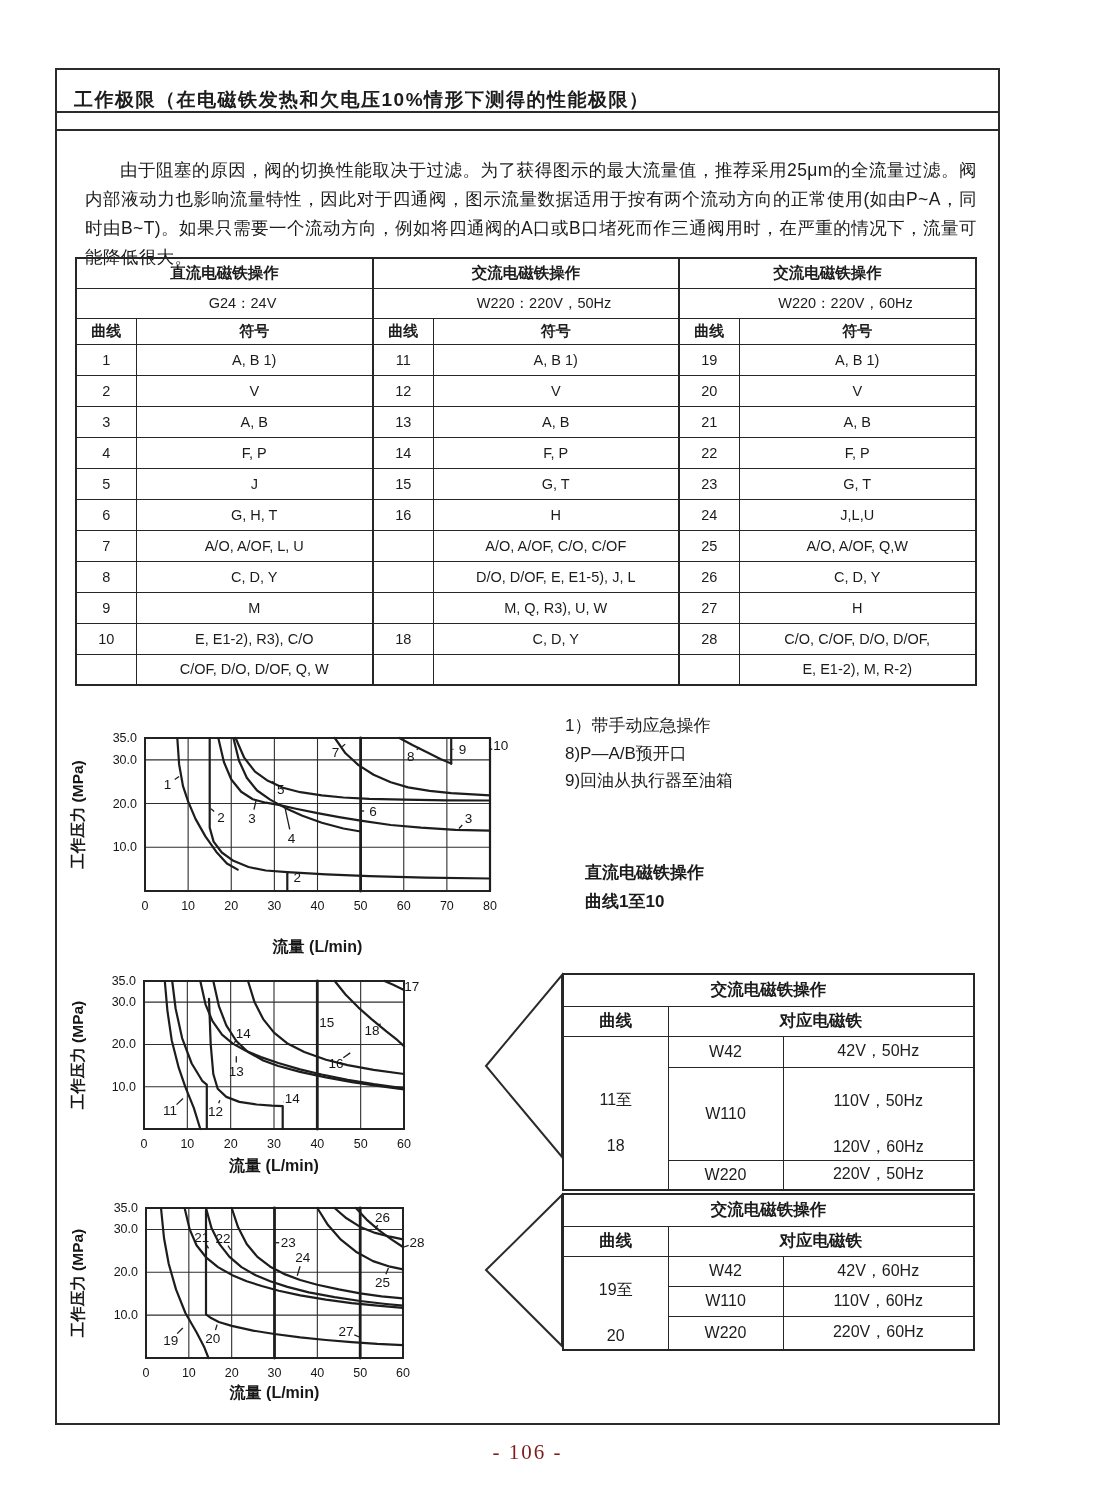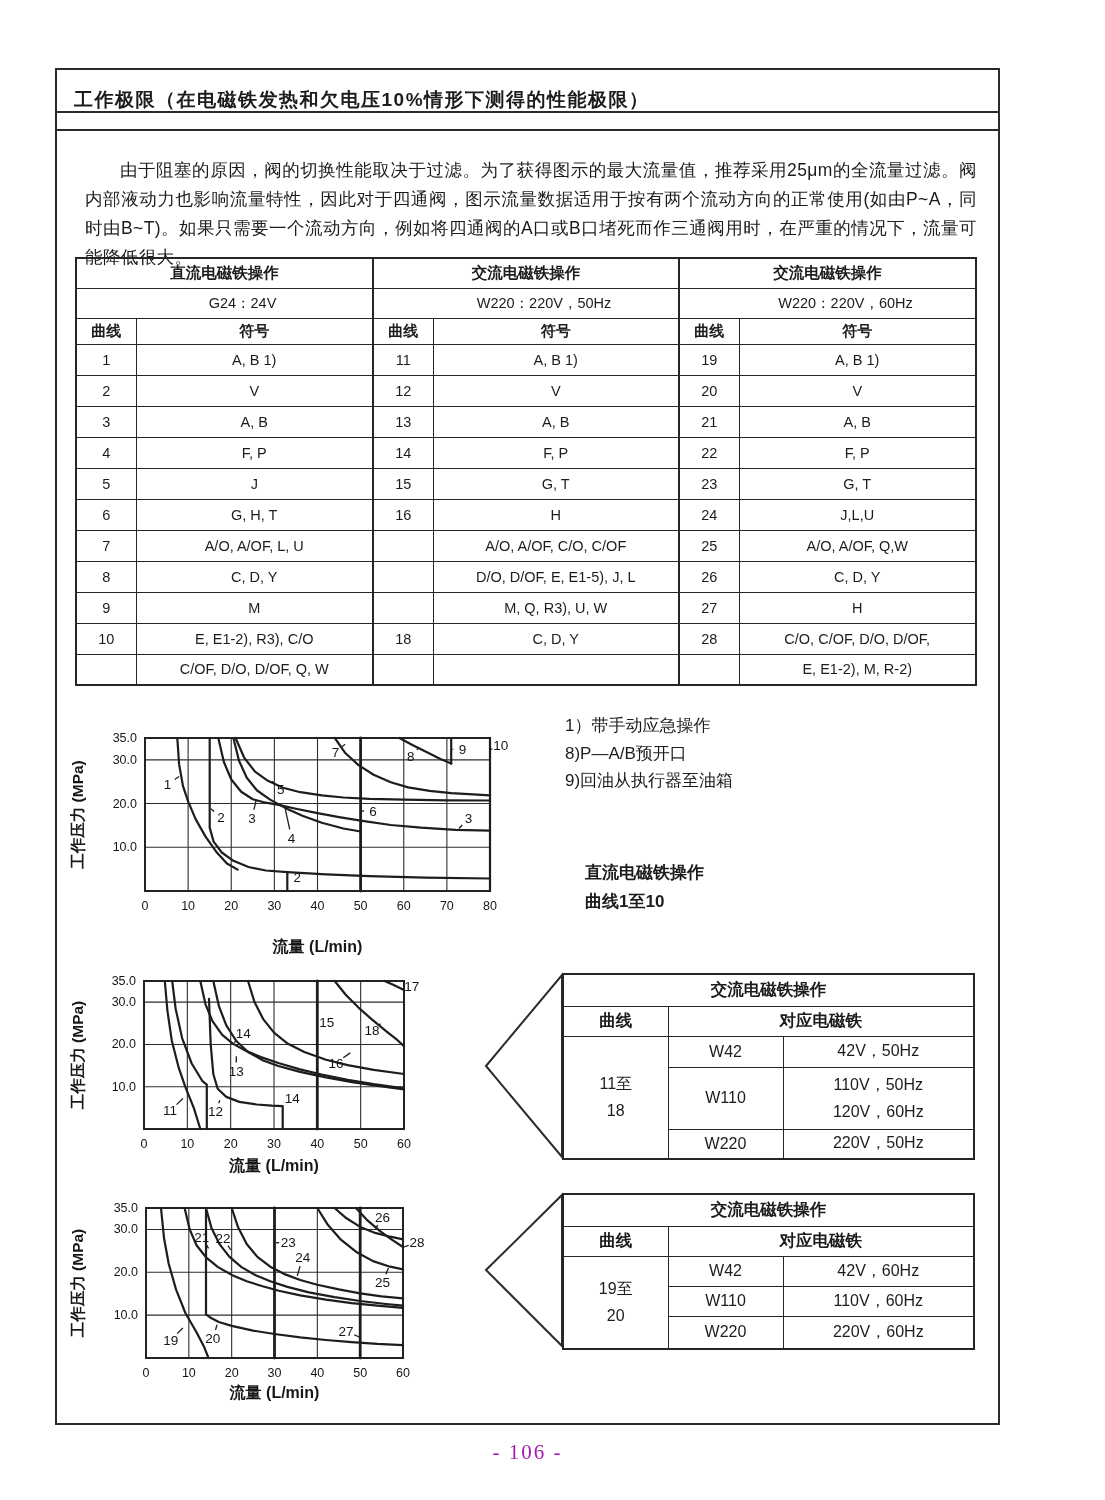--- a/index.html
+++ b/index.html
@@ -31,26 +31,26 @@
   
   #notes{left:565px;top:712px;font-size:17px;line-height:27.5px;}
   #dc-caption{left:585px;top:858px;font-size:17px;font-weight:700;line-height:29px;}
   
   table.ac{border-collapse:collapse;table-layout:fixed;border:2px solid #262626;position:absolute;}
   table.ac td{border:1px solid #262626;text-align:center;vertical-align:middle;box-sizing:border-box;
     font-size:16px;padding:0;}
   table.ac td.hd{font-size:16.5px;font-weight:700;}
   #ac-table-1{left:562px;top:973px;width:411px;}
   #ac-table-2{left:562px;top:1193px;width:411px;}
-  .spec-line{display:block;line-height:27px;}
+  .spec-line{display:block;line-height:27px;margin-top:19px;}
   
   svg text{font-family:"Liberation Sans","DejaVu Sans",sans-serif;fill:#161616;}
   
   #footer{left:0;top:1440px;width:1055px;text-align:center;
-    font-family:"Liberation Serif","DejaVu Serif",serif;font-size:21px;letter-spacing:2px;color:#a21caf;}
+    font-family:"Liberation Serif","DejaVu Serif",serif;font-size:21px;letter-spacing:2px;color:#7f1d1d;}
 </style>
 </head>
 <body>
 
 <div class="abs" id="title-box">
   <span class="t">工作极限（在电磁铁发热和欠电压10%情形下测得的性能极限）</span>
 </div>
 
 <div class="abs" id="main-box"></div>
 

